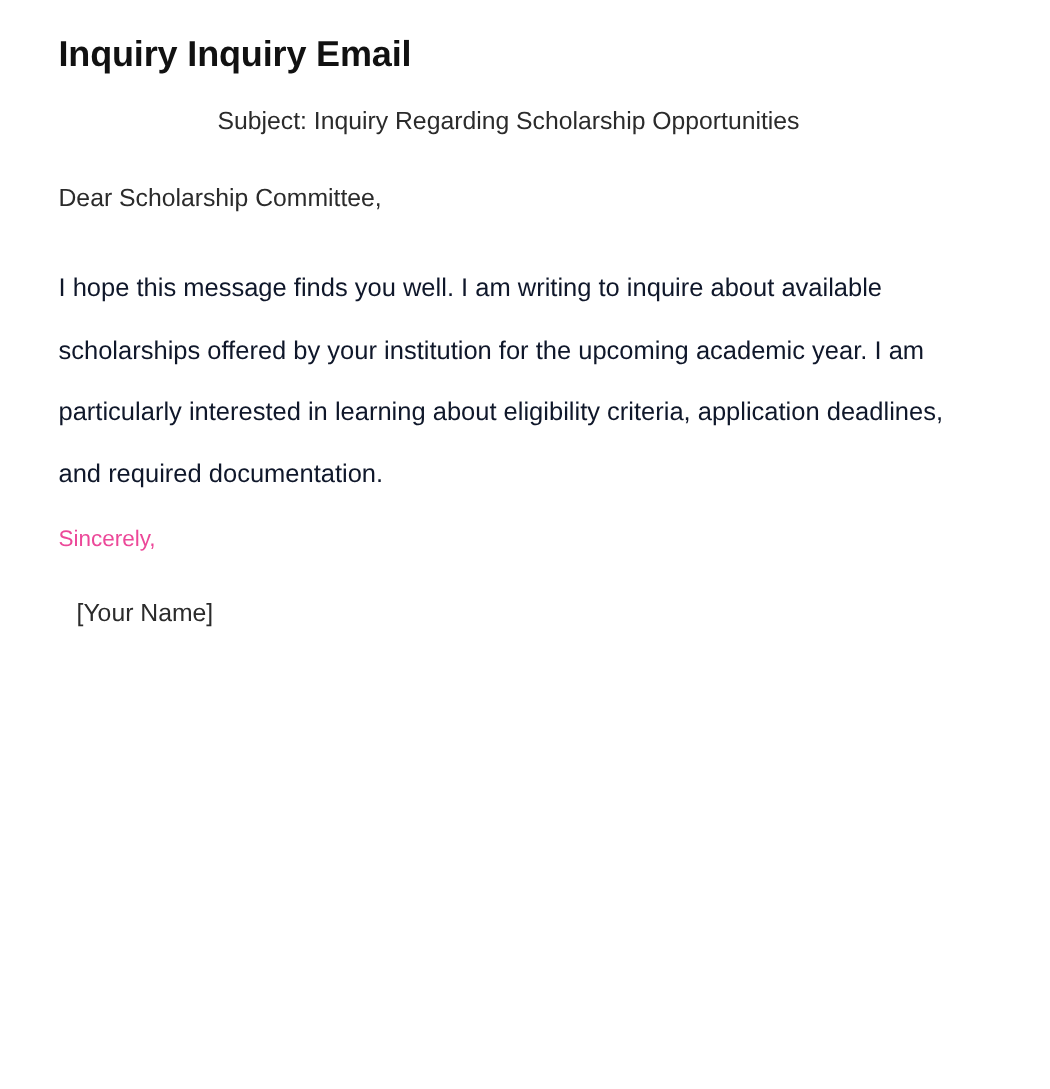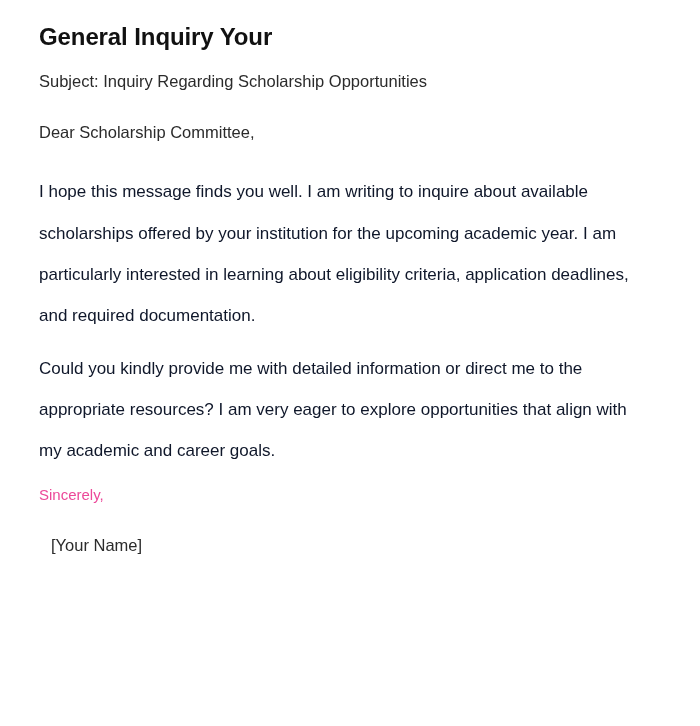--- a/index.html
+++ b/index.html
@@ -29,20 +29,21 @@
     letter-spacing: -0.1px;
     margin: 0 0 18px 0;
     max-width: 600px;
   }
   .subject-line {
     font-size: 16.5px;
     color: #2b2b2b;
     line-height: 1.55;
     margin: 0 0 25px 0;
     max-width: 600px;
+    text-align: center;
   }
   .salutation {
     font-size: 16.5px;
     color: #2b2b2b;
     line-height: 1.55;
     margin: 0 0 26px 0;
     max-width: 600px;
   }
   .body-para {
     font-size: 17px;
@@ -64,28 +65,27 @@
     line-height: 1.55;
     margin: 12px;
     max-width: 600px;
   }
 </style>
 </head>
 <body>
 
 <div class="page">
 
-  <h1 class="doc-title">General Inquiry Your</h1>
+  <h1 class="doc-title">Inquiry Inquiry Email</h1>
 
   <p class="subject-line">Subject: Inquiry Regarding Scholarship Opportunities</p>
 
   <p class="salutation">Dear Scholarship Committee,</p>
 
   <p class="body-para">I hope this message finds you well. I am writing to inquire about available scholarships offered by your institution for the upcoming academic year. I am particularly interested in learning about eligibility criteria, application deadlines, and required documentation.</p>
 
-  <p class="body-para">Could you kindly provide me with detailed information or direct me to the appropriate resources? I am very eager to explore opportunities that align with my academic and career goals.</p>
 
 
   <p class="closing-line">Sincerely,</p>
 
   <p class="signature-line">[Your Name]</p>
 
 </div>
 
 </body></html>

